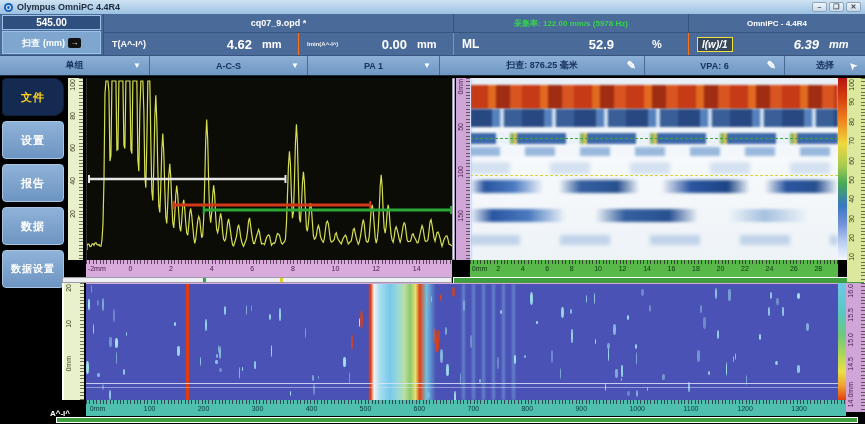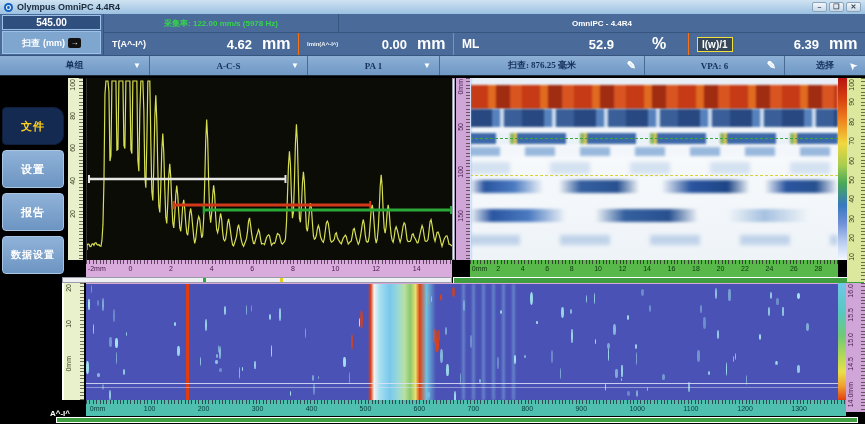--- a/index.html
+++ b/index.html
@@ -16,36 +16,36 @@
   .scanval{height:15px;margin:1px 2px 0 2px;background:#2f4f7f;border:1px solid #9cc2e8;color:#fff;font-size:10px;font-weight:bold;text-align:center;line-height:13px;}
   .scanbtn{flex:1;margin:1px 2px 1px 2px;background:#7fa6cf;border:1px solid #9cc2e8;color:#fff;font-size:9px;font-weight:bold;display:flex;align-items:center;justify-content:center;gap:3px;flex-wrap:wrap;line-height:10px;text-align:center;}
   .arrowbox{display:inline-block;background:#111;color:#fff;border-radius:2px;width:13px;height:10px;font-size:8px;line-height:10px;text-align:center;}
   .hright{flex:1;display:flex;flex-direction:column;}
   .hrow1{height:19px;display:flex;border-bottom:1px solid #35547e;}
   .hrow2{flex:1;display:flex;}
   .fncell{width:350px;display:flex;align-items:center;justify-content:center;color:#fff;font-size:9px;font-weight:bold;border-right:1px solid #35547e;}
   .acqcell{width:235px;display:flex;align-items:center;justify-content:center;color:#35d44a;font-size:8px;font-weight:bold;border-right:1px solid #35547e;}
   .vercell{flex:1;display:flex;align-items:center;justify-content:center;color:#fff;font-size:8px;font-weight:bold;}
   .rcell{display:flex;align-items:center;padding:0 8px;border-right:1px solid #f97316;color:#fff;}
-  .rcell:last-child{border-right:none;}
+  .rcell:last-child{border-right:none;font-style:italic;}
   .r0{width:195px;} .r1{width:155px;} .r2{width:235px;gap:28px;} .r3{flex:1;}
   .rlabel{font-size:9px;font-weight:bold;margin-right:auto;}
   .rlabel.tiny{font-size:6px;opacity:.9;}
   .rlabel.big{font-size:12px;}
   .rlabel.boxed{border:1px solid #f0e040;background:rgba(30,30,10,.45);padding:1px 4px;font-size:10px;}
   .rvalue{font-size:13px;font-weight:bold;margin:0 10px 0 auto;}
-  .runit{font-size:16px;font-weight:bold;width:28px;}
+  .runit{font-size:11px;font-weight:bold;width:28px;}
   
   .toolbar{position:absolute;left:0;top:55px;width:865px;height:21px;background:linear-gradient(180deg,#8db0d6,#6f98c4);display:flex;border-top:1px solid #35547e;border-bottom:1px solid #202b3a;}
-  .tseg{position:relative;display:flex;align-items:center;justify-content:center;border-right:1px solid #4a6a96;color:#15305c;font-size:9px;font-weight:bold;font-family:Liberation Serif, serif;}
+  .tseg{position:relative;display:flex;align-items:center;justify-content:center;border-right:1px solid #4a6a96;color:#15305c;font-size:9px;font-weight:bold;}
   .ticon{position:absolute;right:8px;color:#fff;font-size:8px;}
   .ticon.pencil{font-size:11px;}
   .ticon.cursor{display:inline-block;transform:rotate(225deg);font-size:9px;}
   
-  .sidebar{position:absolute;left:2px;top:78px;width:62px;display:flex;flex-direction:column;gap:5px;margin-top:29px;}
+  .sidebar{position:absolute;left:2px;top:78px;width:62px;display:flex;flex-direction:column;gap:5px;}
   .stab{height:38px;background:linear-gradient(180deg,#8fb2d8,#6d95c2);border:1px solid #a8c6e4;border-radius:4px;color:#fff;font-size:11px;font-weight:bold;display:flex;align-items:center;justify-content:center;letter-spacing:1px;}
   .stab.active{background:#152a50;border-color:#0e1f3c;color:#ffd21f;border-radius:4px 10px 10px 4px;}
   
   .ruler{position:absolute;overflow:hidden;font-size:7px;}
   .ruler span{position:absolute;white-space:nowrap;}
   .ruler.h span{top:5px;}
   .ruler.h::before{content:"";position:absolute;left:0;right:0;top:0;height:4px;background:repeating-linear-gradient(90deg,rgba(30,10,30,.65) 0 1px,transparent 1px 3.4px);}
   .ruler.v span{writing-mode:vertical-rl;transform:rotate(180deg);left:1px;}
   .ruler.v::before{content:"";position:absolute;top:0;bottom:0;right:0;width:4px;background:repeating-linear-gradient(180deg,rgba(30,30,10,.6) 0 1px,transparent 1px 3.4px);}
   .pinkr{background:#d9abdc;color:#45184a;}
@@ -110,20 +110,21 @@
     <div class="hleft">
       <div class="scanval">545.00</div>
       <div class="scanbtn">
         <span>扫查</span>
         <span>(mm)</span>
         <span class="arrowbox">→</span>
       </div>
     </div>
     <div class="hright">
       <div class="hrow1">
+        <div class="fncell">cq07_9.opd *</div>
         <div class="acqcell">采集率:  122.00 mm/s (5978 Hz)</div>
         <div class="vercell">OmniPC - 4.4R4</div>
       </div>
       <div class="hrow2">
         <div class="rcell r0">
           <span class="rlabel">T(A^-I^)</span>
           <span class="rvalue">4.62</span>
           <span class="runit">mm</span>
         </div>
         <div class="rcell r1">
@@ -169,20 +170,21 @@
     <div class="tseg" style="flex:1;border-right:none">
       <span>选择</span>
       <span class="ticon cursor">➤</span>
     </div>
   </div>
 
   <div class="sidebar">
     <div class="stab active">文件</div>
     <div class="stab">设置</div>
     <div class="stab">报告</div>
+    <div class="stab">数据</div>
     <div class="stab" style="font-size:10px">数据设置</div>
   </div>
 
   <div class="ruler v paler" style="left:68px;top:78px;width:15px;height:182px;">
       <span style="top: 0.5%;">100</span>
       <span style="top: 18.5%;">80</span>
       <span style="top: 36.5%;">60</span>
       <span style="top: 54.5%;">40</span>
       <span style="top: 72.5%;">20</span>
     </div>

